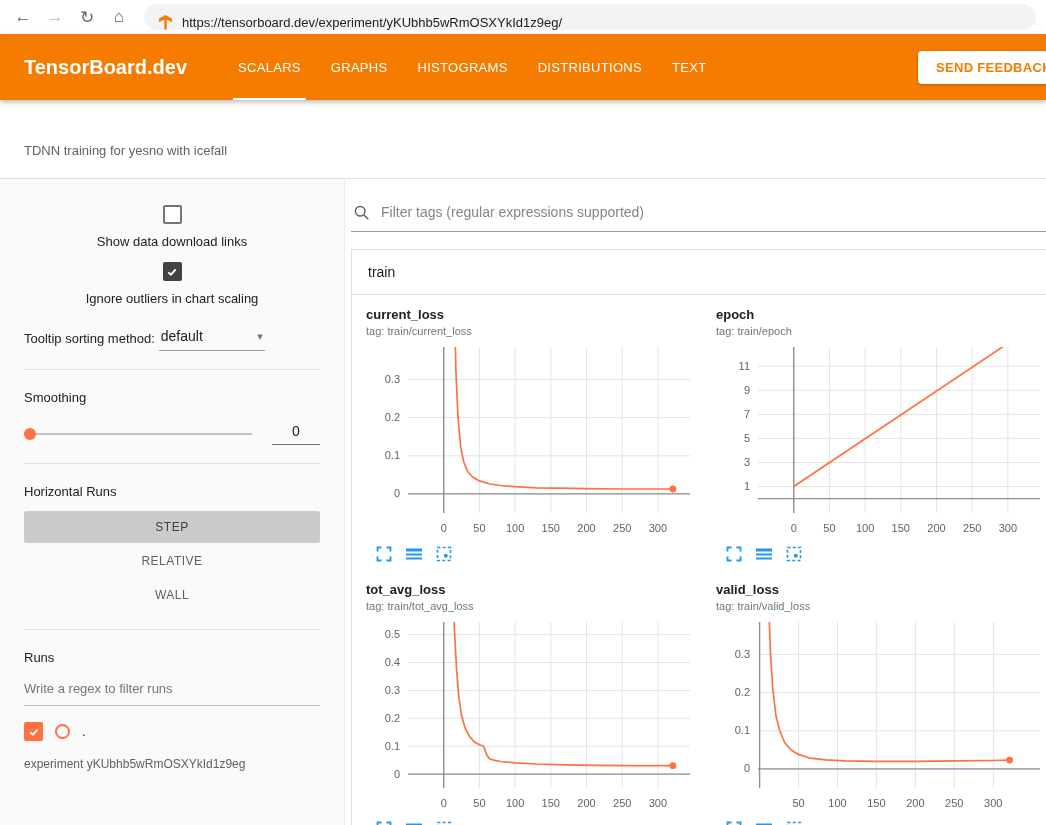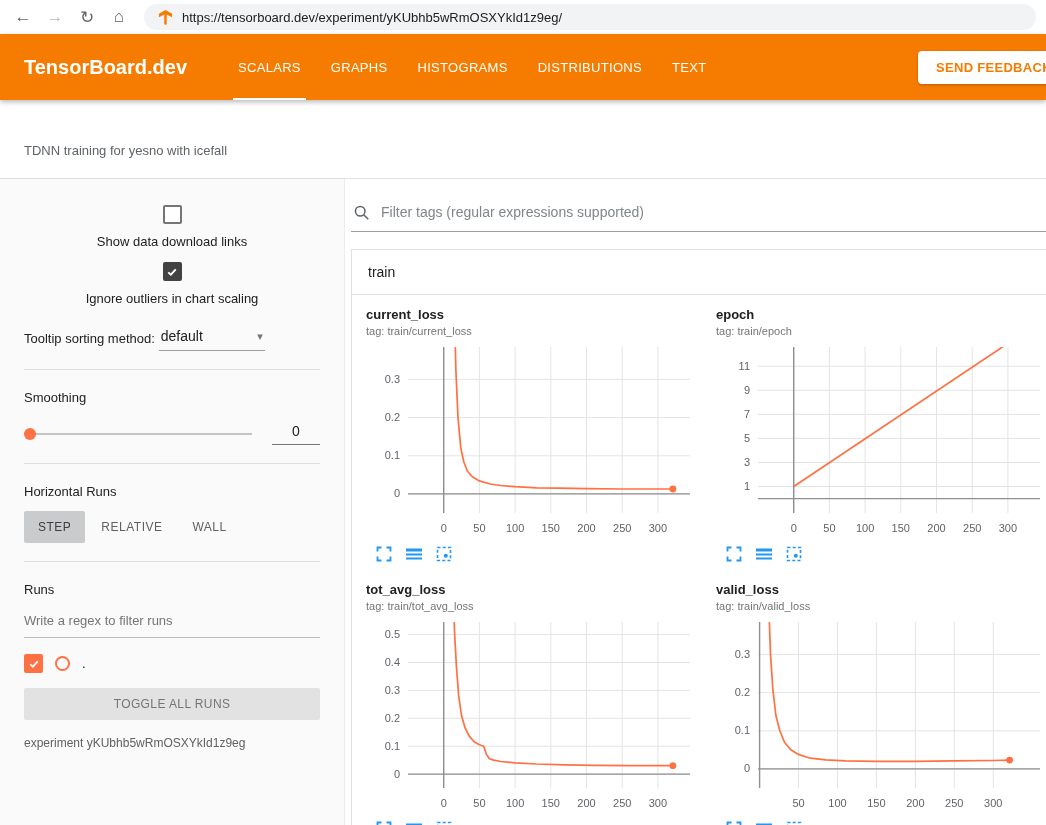--- a/index.html
+++ b/index.html
@@ -5,21 +5,21 @@
   html,body{margin:0;padding:0;background:#e0e0e0;}
   :root{--orange:#f57c00;--run:#ff7043;--blue:#2196f3;}
   .page{width:1046px;height:825px;overflow:hidden;position:relative;background:#fff;
         font-family:"Liberation Sans",sans-serif;}
 
   
   .browser-bar{height:34px;display:flex;align-items:center;gap:6px;padding:0 10px;background:#fff;box-sizing:border-box;}
   .nav-btn{width:26px;height:26px;display:flex;align-items:center;justify-content:center;
            font-size:17px;color:#5f6368;cursor:pointer;flex:none;}
   .nav-btn.disabled{color:#b6b9bd;}
-  .addr{flex:1;height:26px;background:#f1f3f4;border-radius:13px;display:flex;align-items:center;
+  .addr{flex:1;height:26px;background:#f1f3f4;border-radius:13px;display:flex;align-items:flex-end;
         gap:9px;padding:0 14px;margin-left:6px;min-width:0;}
   .addr .url{font-size:13px;color:#202124;white-space:nowrap;overflow:hidden;}
   .site-icon{width:15px;height:15px;flex:none;}
 
   
   .app-header{height:66px;background:var(--orange);display:flex;align-items:stretch;position:relative;
               z-index:5;box-shadow:0 2px 5px rgba(0,0,0,.28);}
   .logo{display:flex;align-items:center;font-size:20px;font-weight:bold;color:#fff;margin-left:24px;white-space:nowrap;}
   .tabs{display:flex;margin-left:36px;}
   .tab{display:flex;align-items:center;padding:0 15px;color:#fff;font-size:13px;letter-spacing:.3px;
@@ -56,21 +56,21 @@
   .divider{border:none;border-top:1px solid #e0e0e0;margin:18px 0 0;}
   .section-label{margin-top:20px;font-size:13px;color:#212121;}
 
   .slider-row{display:flex;align-items:center;margin-top:18px;gap:20px;}
   .slider{position:relative;flex:1;height:14px;cursor:pointer;}
   .slider-track{position:absolute;left:0;right:0;top:6px;height:2px;background:#c4c4c4;}
   .slider-knob{position:absolute;left:0;top:1px;width:12px;height:12px;border-radius:50%;background:var(--run);}
   .slider-value{width:48px;text-align:center;border-bottom:1px solid #757575;padding-bottom:5px;
                 font-size:14px;color:#212121;flex:none;cursor:text;}
 
-  .axis-buttons{display:flex;gap:2px;margin-top:12px;}
+  .axis-buttons{display:flex;gap:2px;margin-top:12px;flex-direction:column;}
   .axis-btn{border:none;background:transparent;color:#616161;font-size:12px;letter-spacing:.5px;
             padding:9px 14px;font-family:inherit;cursor:pointer;border-radius:2px;}
   .axis-btn.selected{background:#c9cbcc;color:#3c4043;}
 
   .runs-filter{width:100%;border:none;border-bottom:1px solid #bdbdbd;background:transparent;font-size:13px;
                padding:4px 0 9px;outline:none;font-family:inherit;margin-top:12px;color:#8b5cf6;box-sizing:border-box;}
   .runs-filter::placeholder{color:#757575;}
   .run-row{display:flex;align-items:center;gap:12px;margin-top:16px;}
   .swatch{width:11px;height:11px;border:2px solid var(--run);border-radius:50%;flex:none;}
   .run-name{font-size:13px;color:#212121;}
@@ -183,21 +183,20 @@
       <input class="runs-filter" placeholder="Write a regex to filter runs" style="">
       <div class="run-row">
         <div class="cb run">
           <svg viewBox="0 0 16 16">
               <polyline points="3,8.5 6.5,11.5 13,4.5"></polyline>
             </svg>
         </div>
         <span class="swatch"></span>
         <span class="run-name">.</span>
       </div>
-      <button class="toggle-runs">TOGGLE ALL RUNS</button>
       <div class="exp-id">experiment yKUbhb5wRmOSXYkId1z9eg</div>
     </aside>
 
     <main class="main">
       <div class="filter-row">
         <svg class="search-icon" viewBox="0 0 20 20">
           <circle cx="8.5" cy="8.5" r="5.6" fill="none" stroke="#5f6368" stroke-width="1.8"></circle>
           <line x1="12.9" y1="12.9" x2="18" y2="18" stroke="#5f6368" stroke-width="1.8"></line>
         </svg>
         <input class="filter-input" placeholder="Filter tags (regular expressions supported)" style="">

